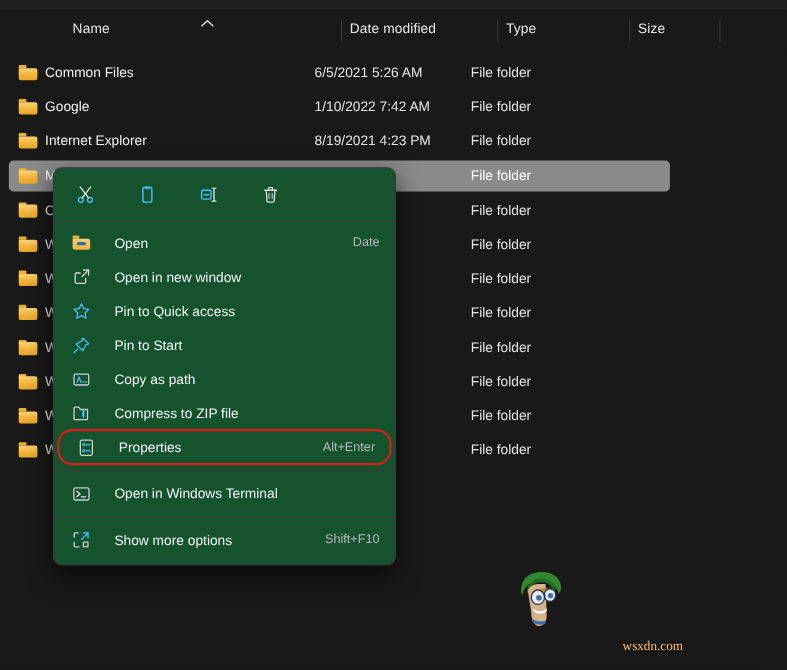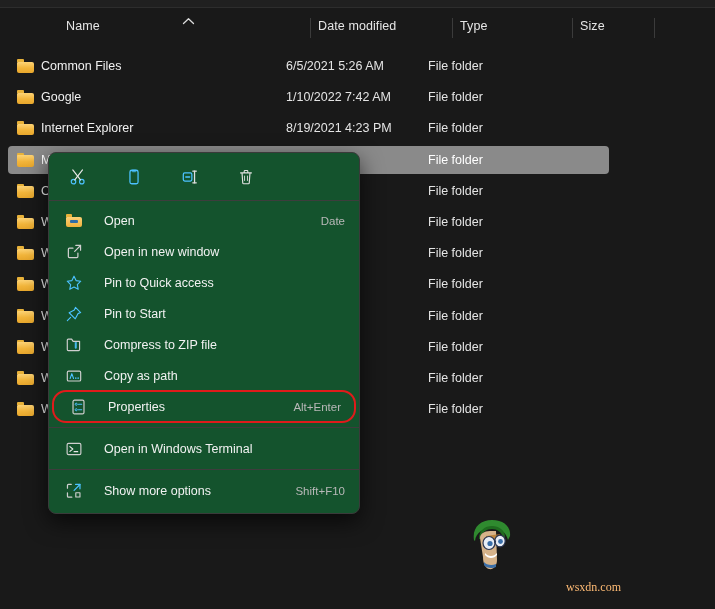--- a/index.html
+++ b/index.html
@@ -454,40 +454,40 @@
             <path d="M11.6 2.6 L17.4 8.4 L14.4 9.6 L11.4 15.4 L4.6 8.6 L10.4 5.6 Z" fill="none" stroke="#4cc2ff" stroke-width="1.25" stroke-linejoin="round"></path>
             <path d="M6.2 13.8 L2.6 17.4" stroke="#4cc2ff" stroke-width="1.25" stroke-linecap="round"></path>
           </svg>
         </span>
         <span class="ctx-label">Pin to Start</span>
         <span class="ctx-accel"></span>
       </div>
 
       <div class="ctx-item">
         <span class="ctx-ico">
-          <svg width="18" height="17" viewBox="0 0 19 18">
-            <path d="M2.4 5 V14.4 a1 1 0 0 0 1 1 H14.4 a1 1 0 0 0 1 -1 V5.6 H8.6 L7 3.3 H3.4 a1 1 0 0 0 -1 1 Z" fill="none" stroke="#cfcfcf" stroke-width="1.25" stroke-linejoin="round"></path>
-            <path d="M11.4 6.6 V13.6" stroke="#4cc2ff" stroke-width="1.3"></path>
-            <path d="M10.1 7.4 L12.7 7.4 M10.1 9.5 L12.7 9.5 M10.1 11.6 L12.7 11.6" stroke="#4cc2ff" stroke-width="1.1"></path>
-          </svg>
-        </span>
-        <span class="ctx-label">Compress to ZIP file</span>
-        <span class="ctx-accel"></span>
-      </div>
-
-      <div class="ctx-item">
-        <span class="ctx-ico">
           <svg width="18" height="16" viewBox="0 0 19 17">
             <rect x="2.4" y="3.4" width="14.2" height="10.4" rx="1.4" fill="none" stroke="#cfcfcf" stroke-width="1.25"></rect>
             <path d="M5.4 11.2 L7.2 6 L9 11.2" stroke="#4cc2ff" stroke-width="1.15" fill="none" stroke-linecap="round" stroke-linejoin="round"></path>
             <circle cx="11.4" cy="10.8" r="0.85" fill="#4cc2ff"></circle>
             <circle cx="13.9" cy="10.8" r="0.85" fill="#4cc2ff"></circle>
           </svg>
         </span>
         <span class="ctx-label">Copy as path</span>
+        <span class="ctx-accel"></span>
+      </div>
+
+      <div class="ctx-item">
+        <span class="ctx-ico">
+          <svg width="18" height="17" viewBox="0 0 19 18">
+            <path d="M2.4 5 V14.4 a1 1 0 0 0 1 1 H14.4 a1 1 0 0 0 1 -1 V5.6 H8.6 L7 3.3 H3.4 a1 1 0 0 0 -1 1 Z" fill="none" stroke="#cfcfcf" stroke-width="1.25" stroke-linejoin="round"></path>
+            <path d="M11.4 6.6 V13.6" stroke="#4cc2ff" stroke-width="1.3"></path>
+            <path d="M10.1 7.4 L12.7 7.4 M10.1 9.5 L12.7 9.5 M10.1 11.6 L12.7 11.6" stroke="#4cc2ff" stroke-width="1.1"></path>
+          </svg>
+        </span>
+        <span class="ctx-label">Compress to ZIP file</span>
         <span class="ctx-accel"></span>
       </div>
 
       <div class="ctx-item highlight">
         <span class="ctx-ico">
           <svg width="17" height="18" viewBox="0 0 18 19">
             <rect x="3.2" y="2.2" width="11.6" height="14.6" rx="1.6" fill="none" stroke="#cfcfcf" stroke-width="1.25"></rect>
             <circle cx="6.6" cy="6.6" r="1.1" fill="none" stroke="#4cc2ff" stroke-width="1"></circle>
             <path d="M9 6.6 H12.4" stroke="#4cc2ff" stroke-width="1.15" stroke-linecap="round"></path>
             <circle cx="6.6" cy="12.4" r="1.1" fill="none" stroke="#4cc2ff" stroke-width="1"></circle>

